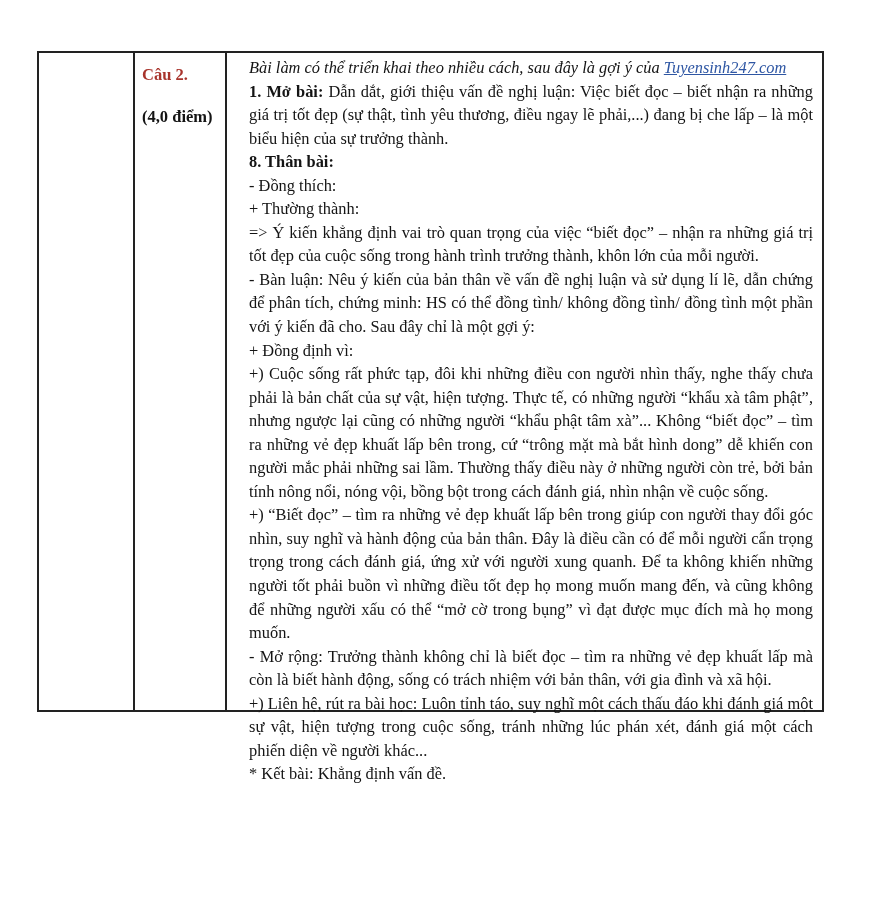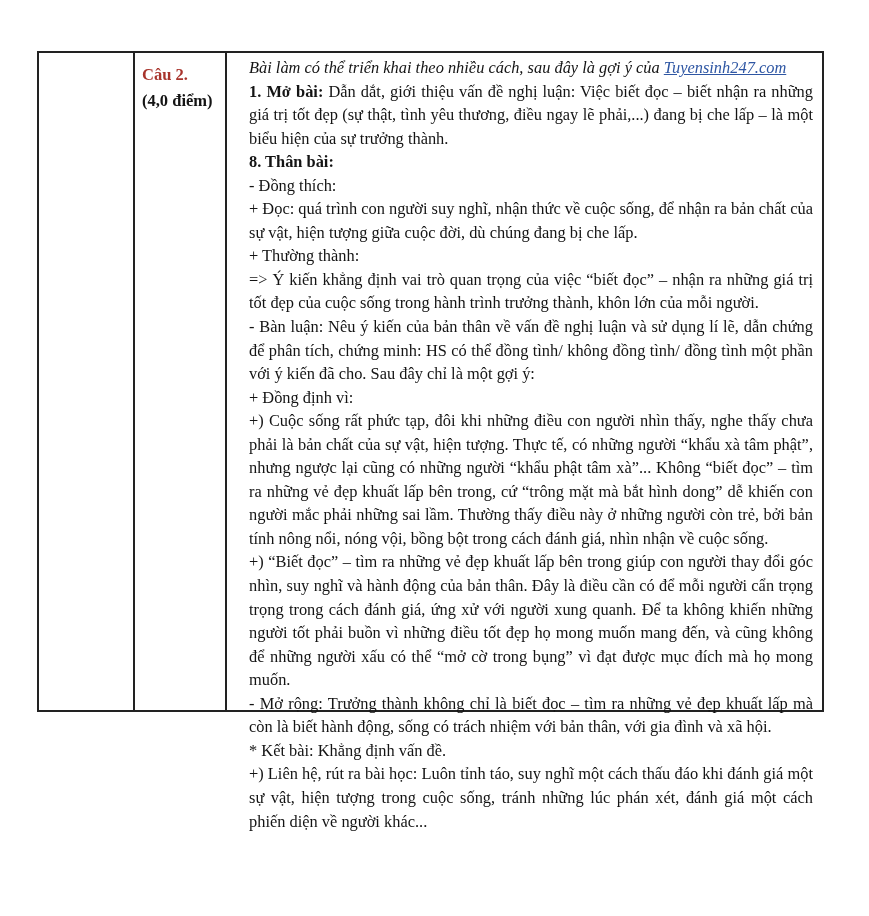--- a/index.html
+++ b/index.html
@@ -43,20 +43,21 @@
   }
   .question-label{
     color:var(--c-red);
     font-weight:bold;
     display:block;
   }
   .question-points{
     color:var(--c-text);
     font-weight:bold;
     display:block;
+    margin-top:16px;
   }
   .col-answer{
     flex:1 1 auto;
     padding:3px 9px 0 22px;
     font-size:16.4px;
     line-height:23.55px;
     text-align:justify;
   }
   .para{ text-align:justify; }
   .bold{ font-weight:bold; }
@@ -74,25 +75,24 @@
     <div class="col-blank"></div>
     <div class="col-question">
       <span class="question-label">Câu 2.</span>
       <span class="question-points">(4,0 điểm)</span>
     </div>
     <div class="col-answer">
         <p class="para"><span class="italic">Bài làm có thể triển khai theo nhiều cách, sau đây là gợi ý của </span><a href="#" class="link italic">Tuyensinh247.com</a></p>
         <p class="para"><span class="bold">1. Mở bài: </span><span>Dẫn dắt, giới thiệu vấn đề nghị luận: Việc biết đọc – biết nhận ra những giá trị tốt đẹp (sự thật, tình yêu thương, điều ngay lẽ phải,...) đang bị che lấp – là một biểu hiện của sự trưởng thành.</span></p>
         <p class="para"><span class="bold">8. Thân bài:</span></p>
         <p class="para"><span>- Đồng thích:</span></p>
-        <p class="para"><span>+ Đọc: quá trình con người suy nghĩ, nhận thức về cuộc sống, để nhận ra bản chất của sự vật, hiện tượng giữa cuộc đời, dù chúng đang bị che lấp.</span></p>
         <p class="para"><span>+ Thường thành:</span></p>
         <p class="para"><span>=&gt; Ý kiến khẳng định vai trò quan trọng của việc “biết đọc” – nhận ra những giá trị tốt đẹp của cuộc sống trong hành trình trưởng thành, khôn lớn của mỗi người.</span></p>
         <p class="para"><span>- Bàn luận: Nêu ý kiến của bản thân về vấn đề nghị luận và sử dụng lí lẽ, dẫn chứng để phân tích, chứng minh: HS có thể đồng tình/ không đồng tình/ đồng tình một phần với ý kiến đã cho. Sau đây chỉ là một gợi ý:</span></p>
         <p class="para"><span>+ Đồng định vì:</span></p>
         <p class="para"><span>+) Cuộc sống rất phức tạp, đôi khi những điều con người nhìn thấy, nghe thấy chưa phải là bản chất của sự vật, hiện tượng. Thực tế, có những người “khẩu xà tâm phật”, nhưng ngược lại cũng có những người “khẩu phật tâm xà”... Không “biết đọc” – tìm ra những vẻ đẹp khuất lấp bên trong, cứ “trông mặt mà bắt hình dong” dễ khiến con người mắc phải những sai lầm. Thường thấy điều này ở những người còn trẻ, bởi bản tính nông nổi, nóng vội, bồng bột trong cách đánh giá, nhìn nhận về cuộc sống.</span></p>
         <p class="para"><span>+) “Biết đọc” – tìm ra những vẻ đẹp khuất lấp bên trong giúp con người thay đổi góc nhìn, suy nghĩ và hành động của bản thân. Đây là điều cần có để mỗi người cẩn trọng trọng trong cách đánh giá, ứng xử với người xung quanh. Để ta không khiến những người tốt phải buồn vì những điều tốt đẹp họ mong muốn mang đến, và cũng không để những người xấu có thể “mở cờ trong bụng” vì đạt được mục đích mà họ mong muốn.</span></p>
         <p class="para"><span>- Mở rộng: Trưởng thành không chỉ là biết đọc – tìm ra những vẻ đẹp khuất lấp mà còn là biết hành động, sống có trách nhiệm với bản thân, với gia đình và xã hội.</span></p>
+        <p class="para"><span>+) Liên hệ, rút ra bài học: Luôn tỉnh táo, suy nghĩ một cách thấu đáo khi đánh giá một sự vật, hiện tượng trong cuộc sống, tránh những lúc phán xét, đánh giá một cách phiến diện về người khác...</span></p>
         <p class="para"><span>* Kết bài: Khẳng định vấn đề.</span></p>
-        <p class="para"><span>+) Liên hệ, rút ra bài học: Luôn tỉnh táo, suy nghĩ một cách thấu đáo khi đánh giá một sự vật, hiện tượng trong cuộc sống, tránh những lúc phán xét, đánh giá một cách phiến diện về người khác...</span></p>
       </div>
   </div>
 </div>
 
 </body></html>

